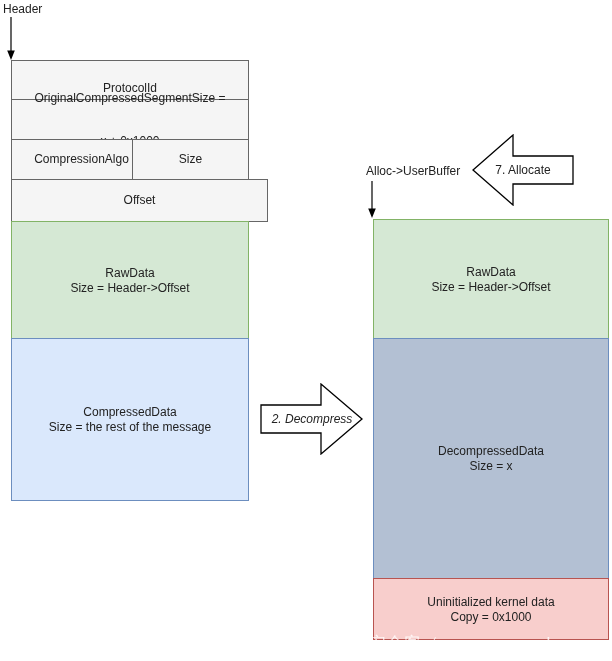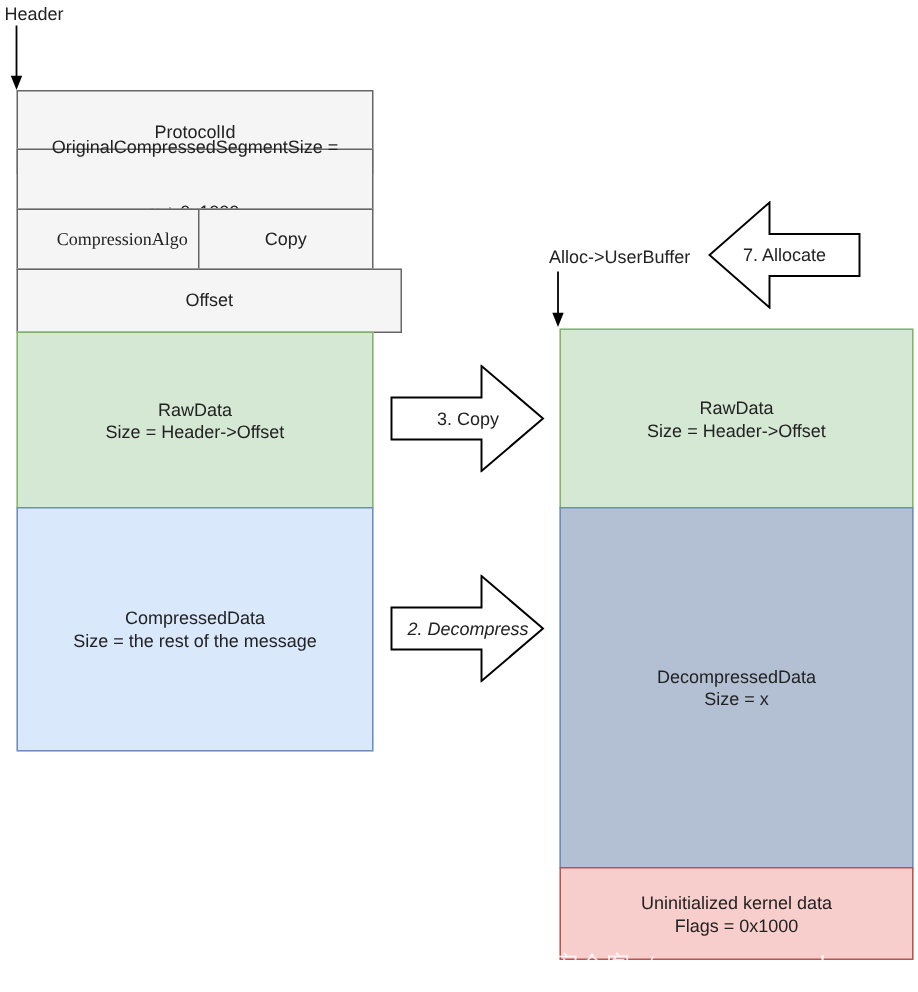--- a/index.html
+++ b/index.html
@@ -47,41 +47,35 @@
     <polygon points="6,44 2.2,34.5 9.8,34.5" fill="#000"></polygon>
   </svg>
 
   <div class="abs cell" style="left:11px;top:60px;width:238px;height:56px;">ProtocolId</div>
 
   <div class="abs cell" style="left:11px;top:99px;width:238px;height:41px;gap:28px;">
     <span>OriginalCompressedSegmentSize =</span>
     <span>x + 0x1000</span>
   </div>
 
-  <div class="abs cell" style="left:11px;top:139px;width:141px;height:41px;font-family:Liberation Serif, serif;">CompressionAlgo</div>
-  <div class="abs cell" style="left:132px;top:139px;width:117px;height:41px;">Copy</div>
+  <div class="abs cell" style="left:11px;top:139px;width:141px;height:41px;">CompressionAlgo</div>
+  <div class="abs cell" style="left:132px;top:139px;width:117px;height:41px;">Size</div>
 
   <div class="abs cell" style="left:11px;top:179px;width:257px;height:43px;">Offset</div>
 
   <div class="abs region green" style="left:11px;top:221px;width:238px;height:118px;">
     <div>RawData</div>
     <div>Size = Header-&gt;Offset</div>
   </div>
 
   <div class="abs region blue" style="left:11px;top:338px;width:238px;height:163px;">
     <div>CompressedData</div>
     <div>Size = the rest of the message</div>
   </div>
 
-  <div class="block-arrow" style="left:260px;top:243px;width:104px;height:72px;">
-    <svg width="104" height="72" aria-hidden="true">
-      <polygon points="1,22 61,22 61,1 102,36 61,71 61,50 1,50" fill="#ffffff" stroke="#000" stroke-width="1.3"></polygon>
-    </svg>
-    <div class="arrow-label">3. Copy</div>
-  </div>
 
   <div class="block-arrow" style="left:260px;top:383px;width:104px;height:72px;font-style:italic;">
     <svg width="104" height="72" aria-hidden="true">
       <polygon points="1,22 61,22 61,1 102,36 61,71 61,50 1,50" fill="#ffffff" stroke="#000" stroke-width="1.3"></polygon>
     </svg>
     <div class="arrow-label">2. Decompress</div>
   </div>
 
   <div class="abs pointer-label" style="left:366px;top:164px;">Alloc-&gt;UserBuffer</div>
   <svg class="thin-arrow" style="left:366px;top:181px;" width="14" height="40" aria-hidden="true">
@@ -101,18 +95,18 @@
     <div>Size = Header-&gt;Offset</div>
   </div>
 
   <div class="abs region grayblue" style="left:373px;top:338px;width:236px;height:241px;">
     <div>DecompressedData</div>
     <div>Size = x</div>
   </div>
 
   <div class="abs region pink" style="left:373px;top:578px;width:236px;height:62px;">
     <div>Uninitialized kernel data</div>
-    <div>Flags = 0x1000</div>
+    <div>Copy = 0x1000</div>
   </div>
 
   <div class="abs watermark" style="left:369px;top:632px;width:243px;">安全客（ www.anquanke.com ）</div>
 
 </div>
 
 </body></html>

